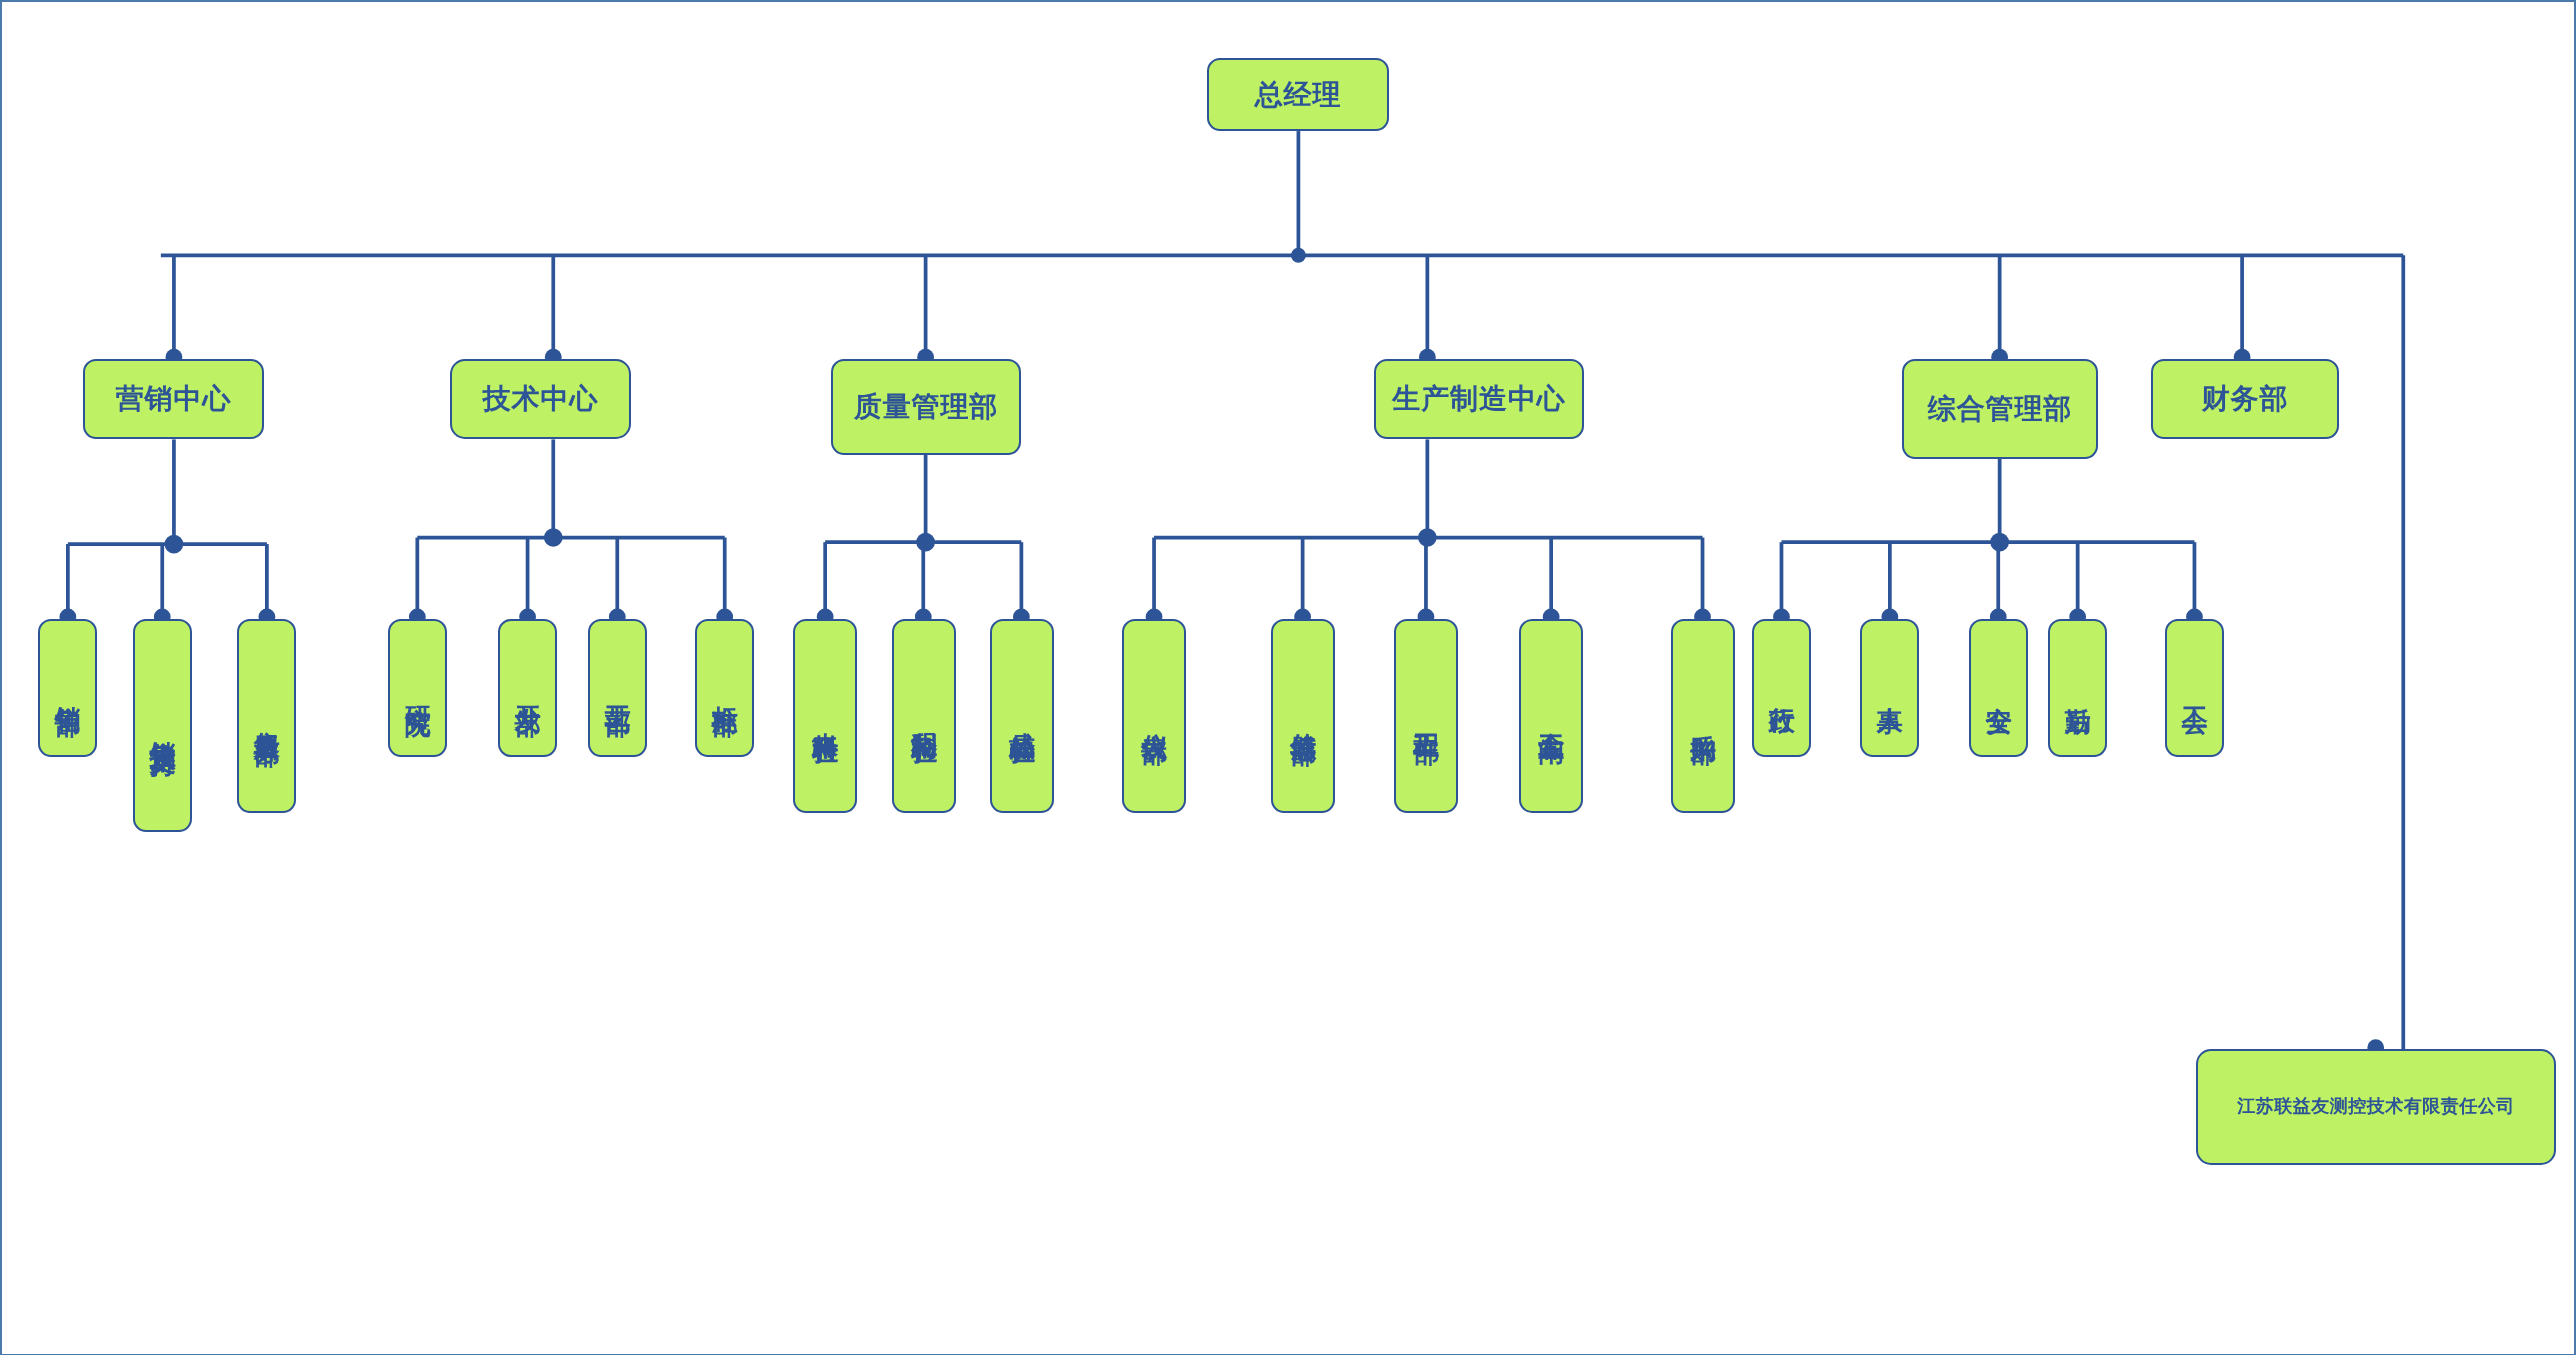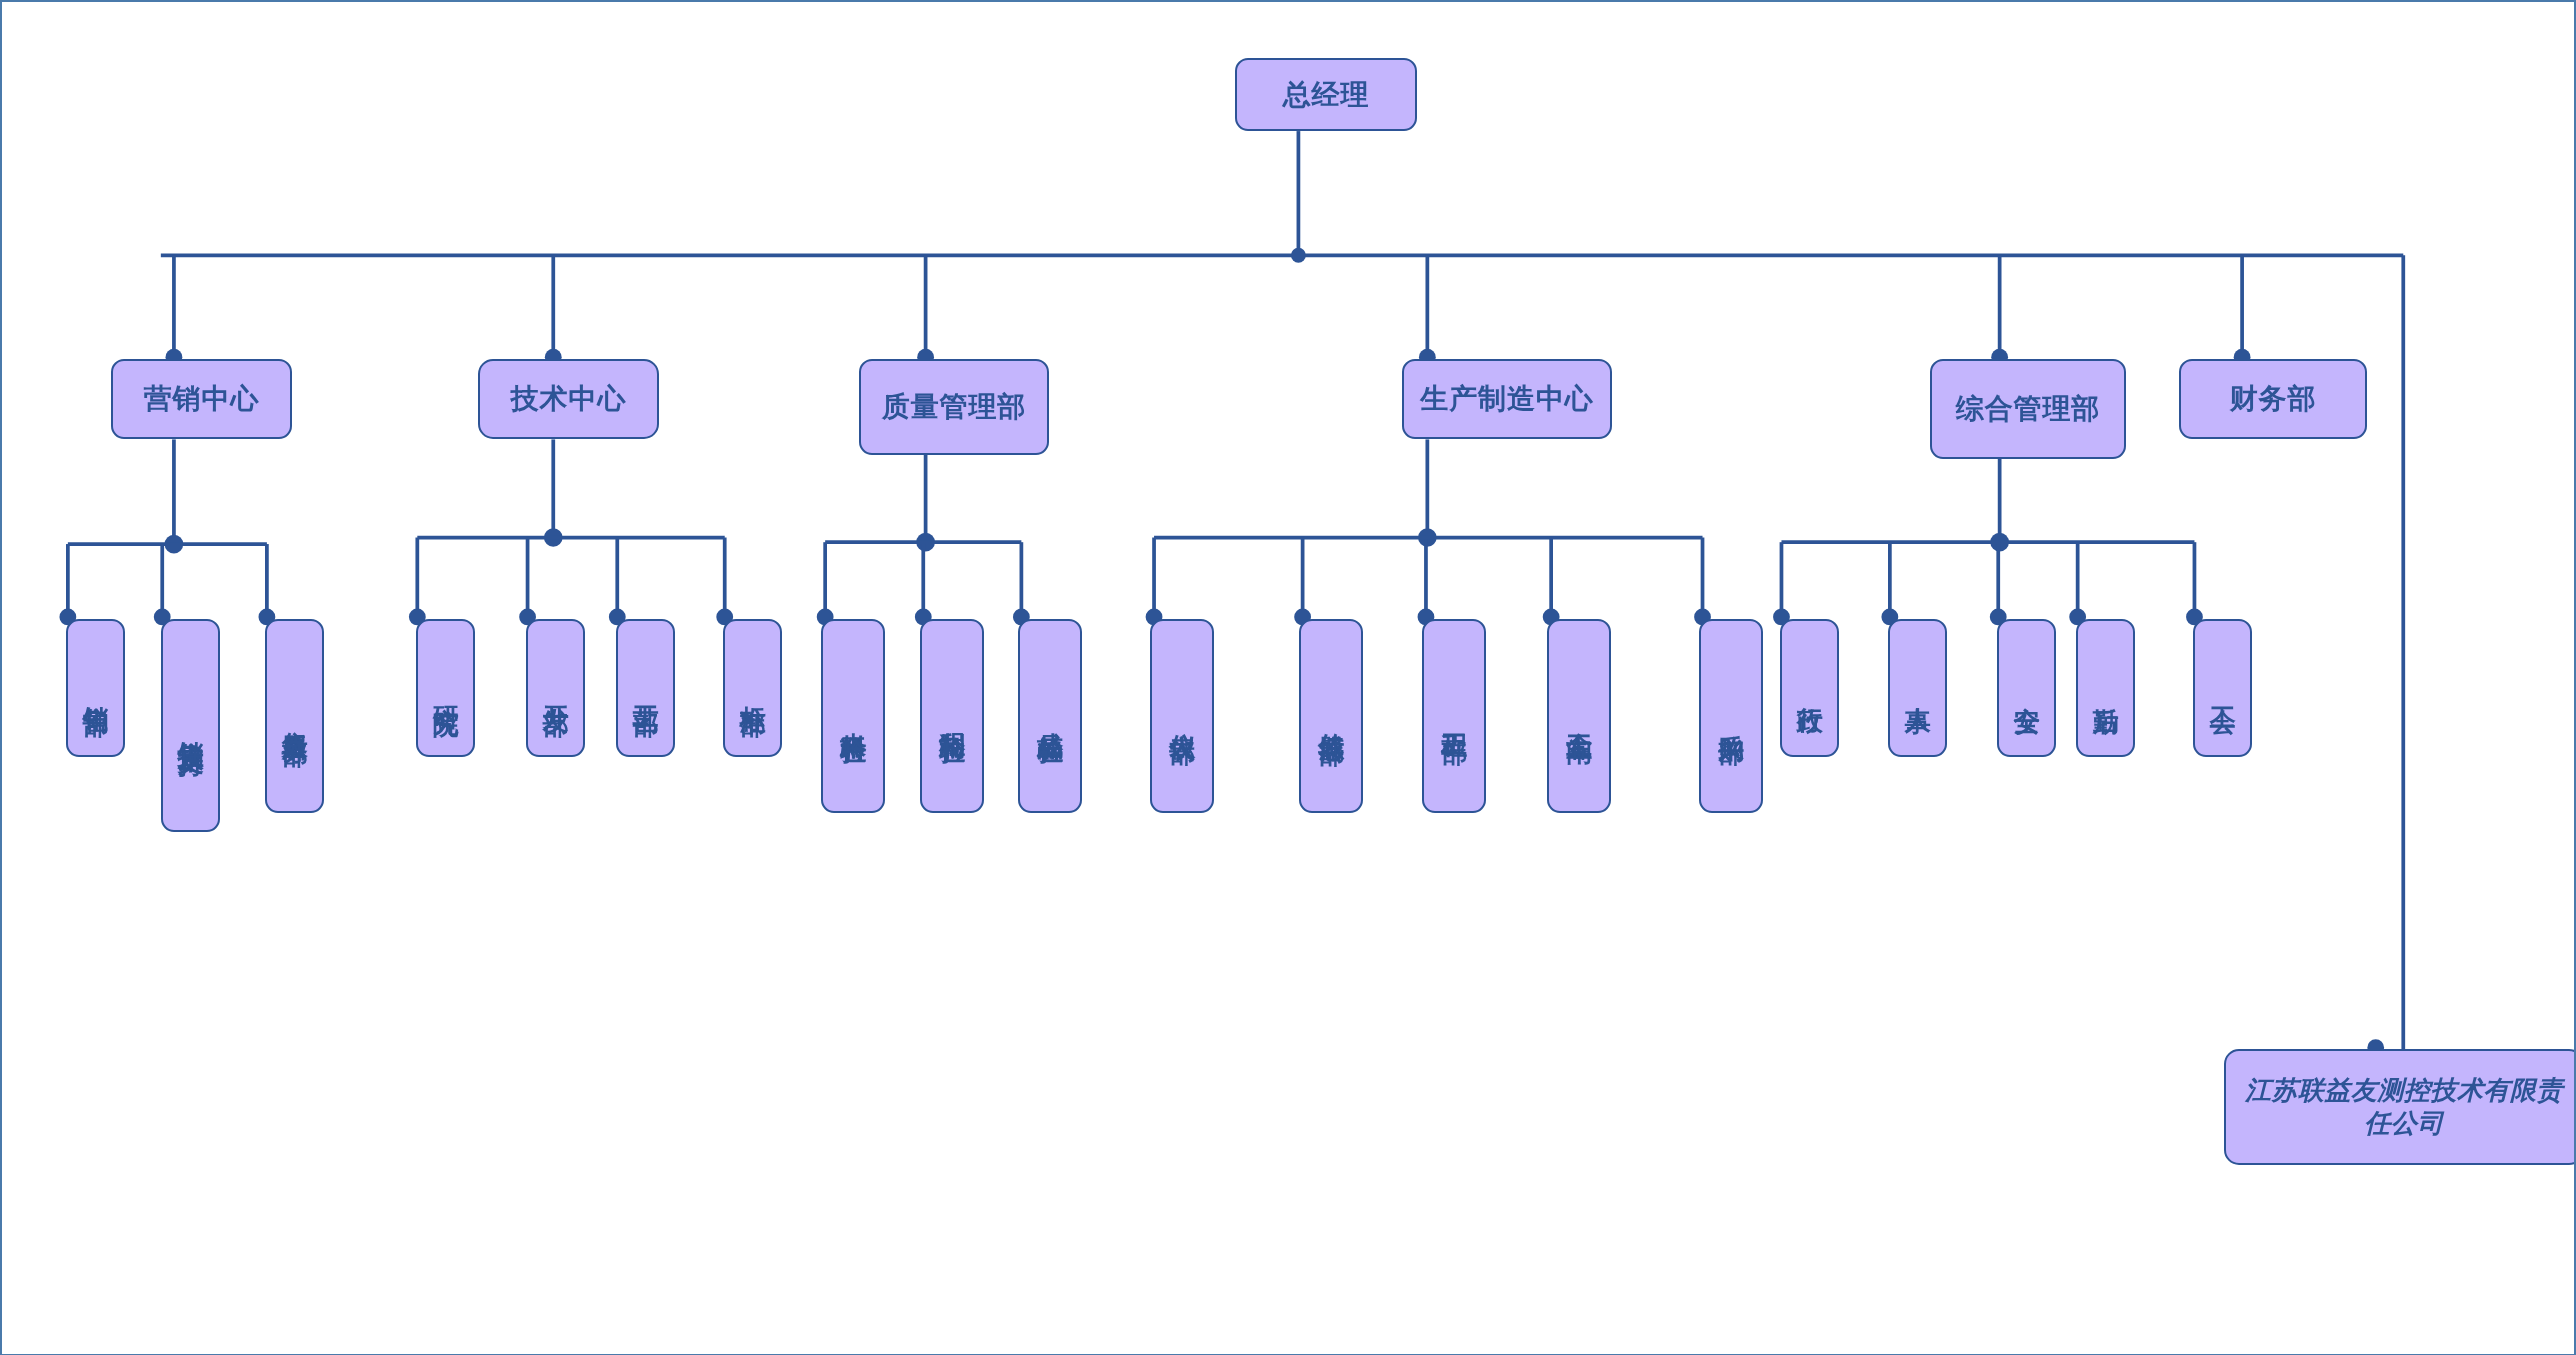--- a/index.html
+++ b/index.html
@@ -15,50 +15,48 @@
     width: 2576px;
     height: 1356px;
     background: #ffffff;
     box-sizing: border-box;
     border: 2.8px solid #4a7aab;
     overflow: hidden;
   }
   .node {
     position: absolute;
     box-sizing: border-box;
-    background: #c4b5fd;
+    background: #bef264;
     border: 2.8px solid #2d5496;
     border-radius: 13px;
     color: #2d5496;
     font-weight: bold;
     display: flex;
     align-items: center;
     justify-content: center;
     text-align: center;
     line-height: 1.28;
-    margin-left: 28px;
   }
   .node.horiz {
     font-size: 28px;
     letter-spacing: 0.9px;
     padding: 3.7px 7.5px;
   }
   .node.vert {
     writing-mode: vertical-rl;
     text-orientation: upright;
     font-size: 26px;
     letter-spacing: 1.9px;
     padding: 9.3px 1.9px;
   }
   .node.company {
-    font-size: 26px;
+    font-size: 18px;
     border-radius: 15px;
     padding: 10px 13px;
     letter-spacing: 0.5px;
-    font-style: italic;
   }
   svg.links {
     position: absolute;
     left: 0;
     top: 0;
     width: 2576px;
     height: 1356px;
     pointer-events: none;
   }
   svg.links line, svg.links path {

